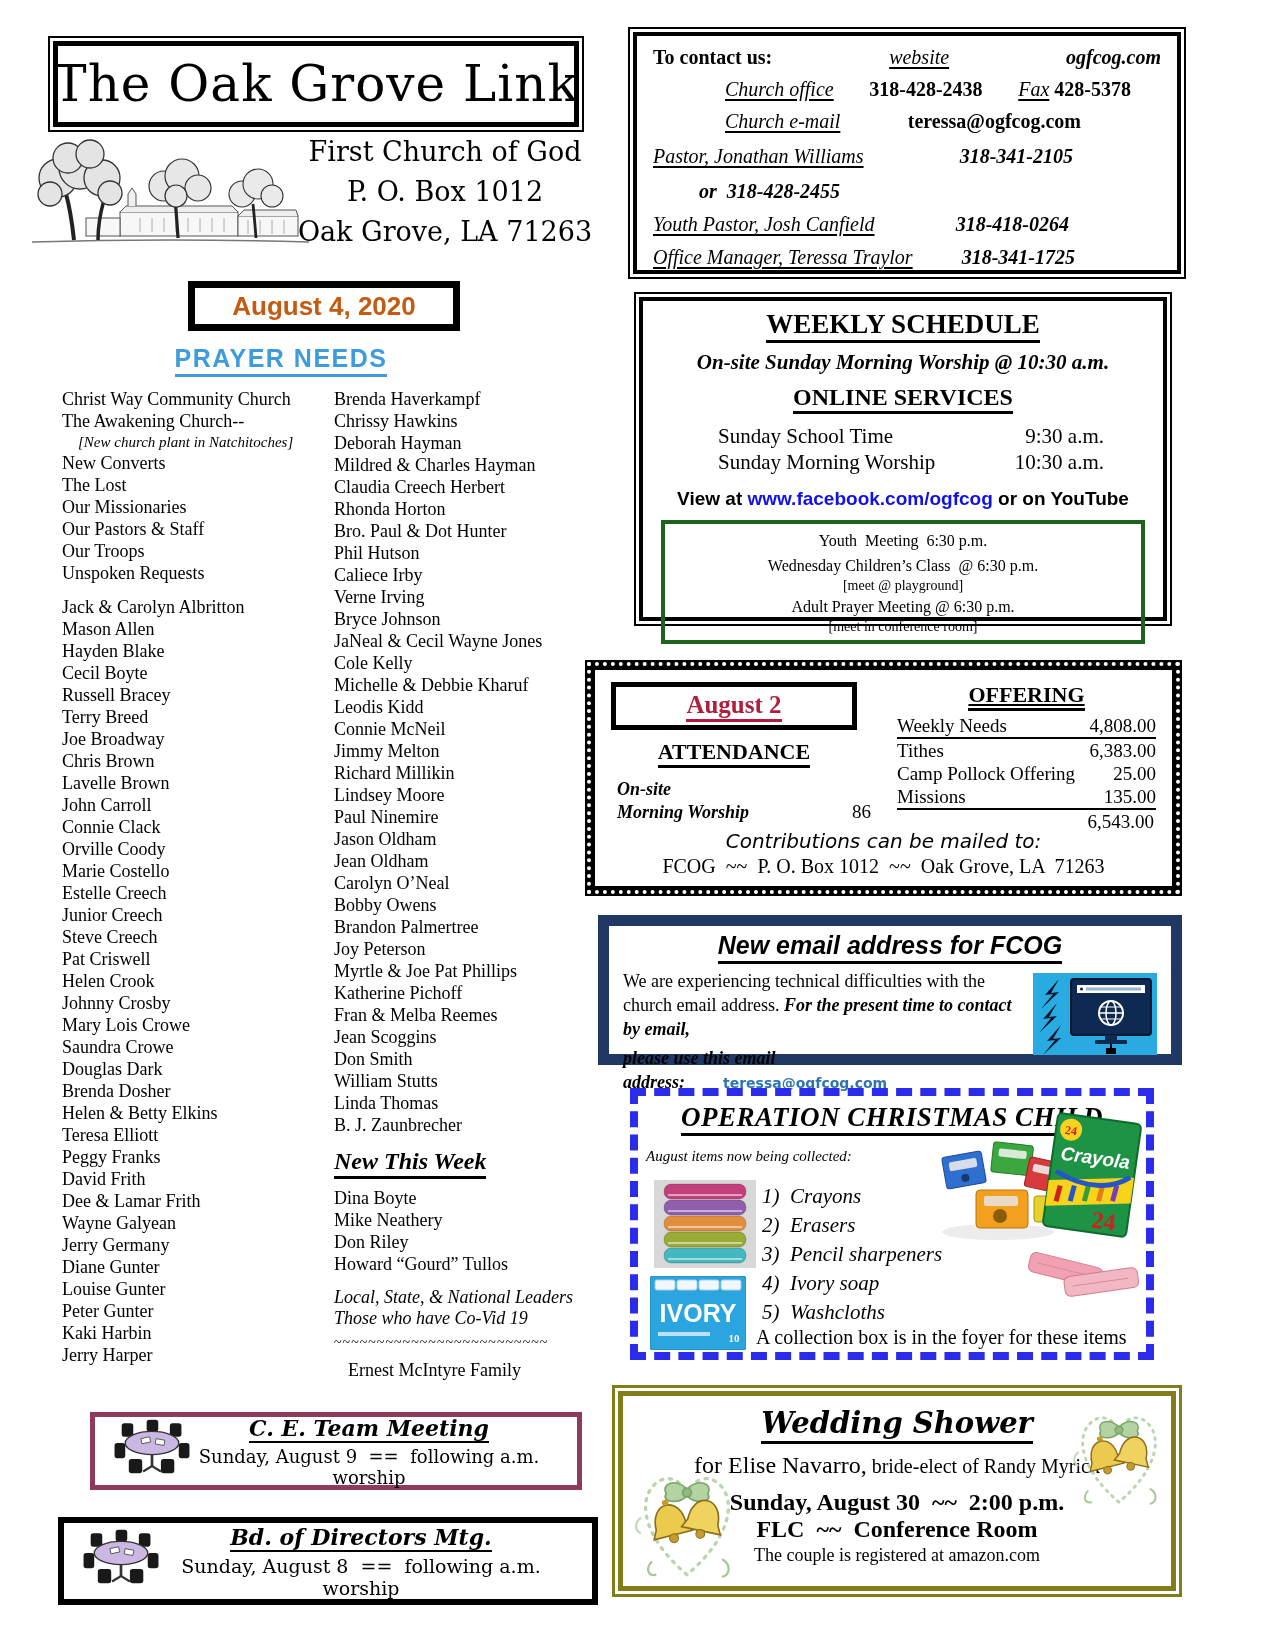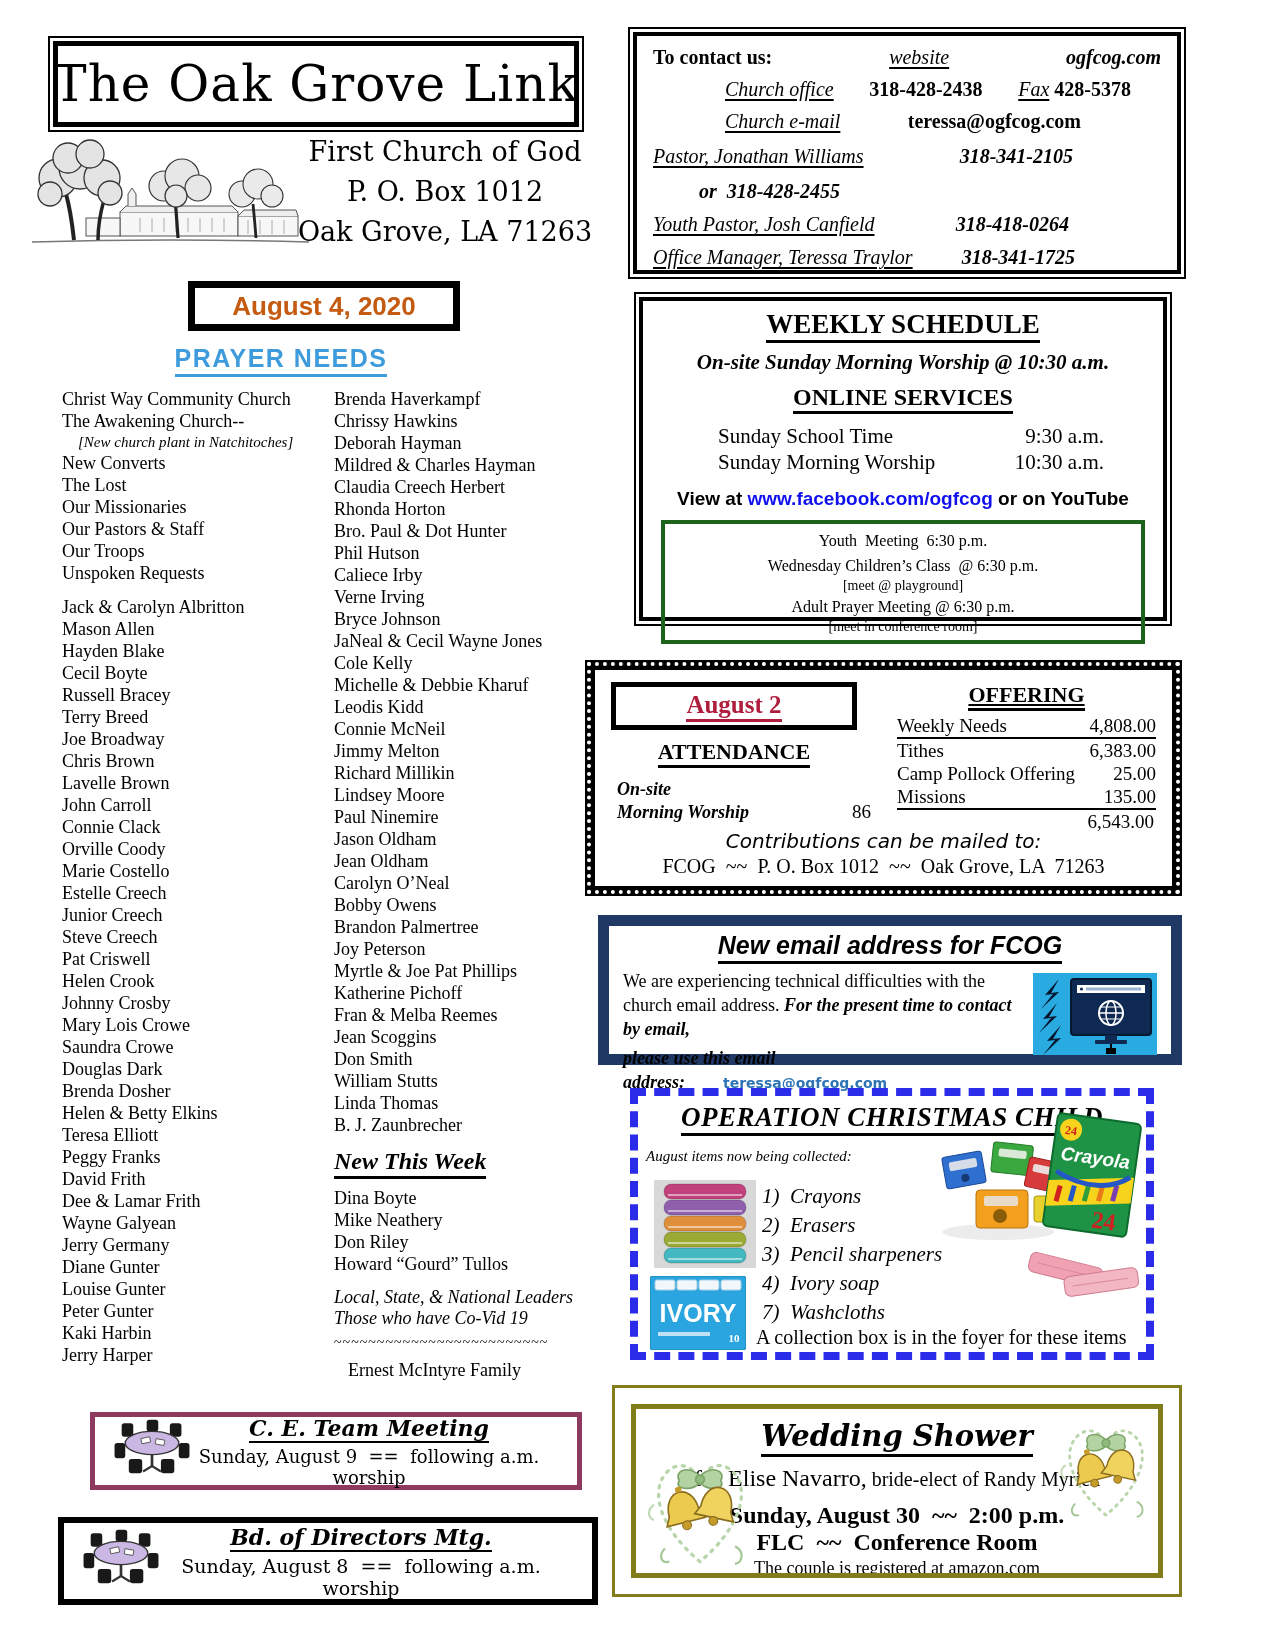--- a/index.html
+++ b/index.html
@@ -114,21 +114,21 @@
   .occ-sub{position:absolute;left:8px;top:52px;font-style:italic;font-size:15px;}
   .occ-list{position:absolute;left:124px;top:86px;}
   .occ-list .li-item{font-style:italic;font-size:21px;line-height:29px;white-space:pre-wrap;}
   .occ-footer{position:absolute;left:118px;top:230px;font-size:20px;white-space:nowrap;}
   .towels{position:absolute;left:16px;top:84px;width:102px;height:88px;}
   .ivory{position:absolute;left:12px;top:180px;width:96px;height:74px;}
   .sharpeners{position:absolute;left:296px;top:42px;width:135px;height:105px;}
   .crayola{position:absolute;left:408px;top:18px;width:92px;height:122px;transform:rotate(8deg);}
   .erasers{position:absolute;left:388px;top:150px;width:115px;height:62px;}
 
-  .wedbox{left:612px;top:1385px;width:570px;height:212px;border:3px solid var(--olive);padding:16px;box-sizing:border-box;}
+  .wedbox{left:612px;top:1385px;width:570px;height:212px;border:3px solid var(--olive);padding:3px;box-sizing:border-box;}
   .wed-inner{border:5px solid var(--olive);height:100%;box-sizing:border-box;position:relative;text-align:center;overflow:hidden;}
   .wed-title{margin-top:10px;}
   .wed-title span{display:inline-block;font-family:"DejaVu Serif",serif;font-weight:bold;font-style:italic;
     font-size:29px;border-bottom:3px solid #000;padding-bottom:1px;}
   .wed-for{margin-top:8px;font-size:24px;}
   .wed-for .sm{font-size:20px;}
   .wed-l1{margin-top:10px;font-weight:bold;font-size:24px;}
   .wed-l2{font-weight:bold;font-size:24px;}
   .wed-l3{font-size:18px;margin-top:2px;}
   .bells-r{position:absolute;right:2px;top:-4px;width:100px;height:126px;}
@@ -546,21 +546,21 @@
     <text x="48" y="46" text-anchor="middle" font-size="25" font-weight="bold" fill="#fff" font-family="Liberation Sans, sans-serif">IVORY</text>
     <rect x="8" y="56" width="52" height="4" fill="#bfe0f2"></rect>
     <text x="84" y="66" text-anchor="middle" font-size="11" font-weight="bold" fill="#fff">10</text>
   </svg>
 
   <div class="occ-list">
       <div class="li-item">1)  Crayons</div>
       <div class="li-item">2)  Erasers</div>
       <div class="li-item">3)  Pencil sharpeners</div>
       <div class="li-item">4)  Ivory soap</div>
-      <div class="li-item">7)  Washcloths</div>
+      <div class="li-item">5)  Washcloths</div>
     </div>
 
   <svg class="sharpeners" viewBox="0 0 135 105">
     <ellipse cx="64" cy="94" rx="56" ry="8" fill="#ececec"></ellipse>
     <g transform="rotate(-10 30 32)">
       <rect x="10" y="16" width="40" height="32" rx="3" fill="#2f6fd0" stroke="#1c4a97"></rect>
       <rect x="16" y="22" width="28" height="9" rx="2" fill="#d7dde8"></rect>
       <circle cx="30" cy="40" r="4" fill="#173a75"></circle>
     </g>
     <g transform="rotate(6 80 22)">

